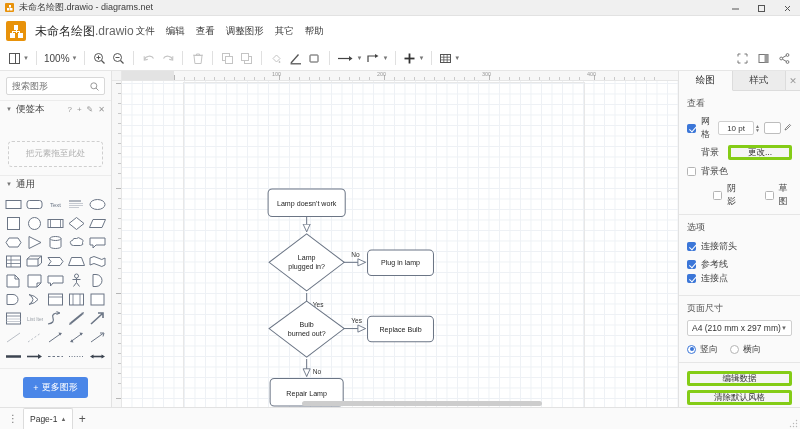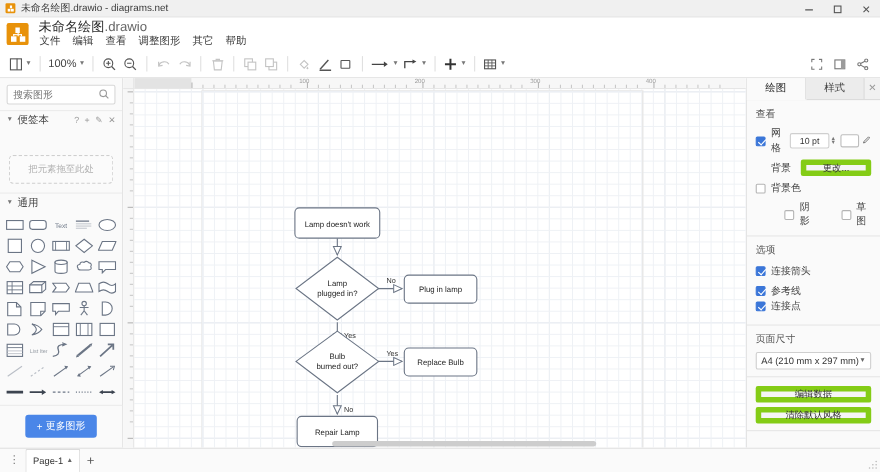--- a/index.html
+++ b/index.html
@@ -49,21 +49,21 @@
     content:""; position:absolute; left:3.5px; top:3.5px; width:13px; height:13px;
     background:
       linear-gradient(#fff,#fff) 4.5px 0/4px 5px no-repeat,
       linear-gradient(#fff,#fff) 0 8px/5px 5px no-repeat,
       linear-gradient(#fff,#fff) 8px 8px/5px 5px no-repeat,
       linear-gradient(#fff,#fff) 6px 5px/1px 3px no-repeat,
       linear-gradient(#fff,#fff) 2.5px 6.5px/8px 1px no-repeat,
       linear-gradient(#fff,#fff) 2.5px 6.5px/1px 2px no-repeat,
       linear-gradient(#fff,#fff) 9.5px 6.5px/1px 2px no-repeat;
   }
-  .hdr-text { display:flex; flex-direction:column; justify-content:space-between; gap:1px; }
+  .hdr-text { display:flex; flex-direction:row; justify-content:space-between; gap:1px; }
   .doc-title { font-size:12px; color:#2b2b2b; line-height:13px; }
   .doc-title .ext { color:#666; }
   .menubar { display:flex; gap:9px; line-height:12px; }
   .menu-item { font-size:9.5px; color:#3a3a3a; cursor:default; padding:0 1px; }
 
   
   .toolbar {
     height:25px; flex:0 0 25px; background:#fff; border-bottom:1px solid #e6e6e6;
     display:flex; align-items:center; padding:0 6px; gap:0px; position:relative;
   }
@@ -184,21 +184,21 @@
   .rp-lbl { font-size:9px; color:#444; }
   .rp-lbl.ind { margin-left:14px; }
   .spin {
     width:36px; height:14px; border:1px solid #cfcfcf; background:#fff; border-radius:2px;
     display:flex; align-items:center; justify-content:center; font-size:8px; color:#333;
   }
   .spin-arrows { display:flex; flex-direction:column; font-size:5px; color:#777; line-height:4px; margin-left:1px; }
   .colorbox { width:17px; height:12px; border:1px solid #bdbdbd; background:#fff; border-radius:2px; margin-left:4px; }
   .pencil { margin-left:3px; color:#666; }
   .btn-flat {
-    flex:1 1 auto; height:15px; border:5px solid #84cc16; background:#f5f5f5; border-radius:2px;
+    flex:1 1 auto; height:15px; border:3px solid #84cc16; background:#f5f5f5; border-radius:2px;
     font-size:8.5px; color:#333; display:flex; align-items:center; justify-content:center;
     font-family:inherit; cursor:pointer;
   }
   .sel {
     width:100%; height:16px; border:1px solid #cfcfcf; background:#fff; border-radius:2px;
     font-size:8.5px; color:#333; display:flex; align-items:center; padding:0 4px;
     justify-content:space-between;
   }
   .radio { width:9px; height:9px; border:1px solid #b4b4b4; border-radius:50%; background:#fff;
            margin-right:4px; flex:0 0 9px; position:relative; }
@@ -948,20 +948,26 @@
             <span class="rp-lbl">连接点</span>
           </div>
         </div>
 
         <div class="rp-sec">
           <div class="rp-sec-title">页面尺寸</div>
           <div class="sel">
             <span>A4 (210 mm x 297 mm)</span>
             <span style="font-size:6px;color:#666;">▼</span>
           </div>
+          <div class="rp-row" style="margin-top:6px;margin-bottom:0;">
+            <span class="radio on"></span>
+            <span class="rp-lbl">竖向</span>
+            <span class="radio" style="margin-left:12px;"></span>
+            <span class="rp-lbl">横向</span>
+          </div>
         </div>
 
         <div class="rp-sec" style="padding-top:8px;">
           <div class="rp-row">
             <button class="btn-flat">编辑数据</button>
           </div>
           <div class="rp-row" style="margin-bottom:0;">
             <button class="btn-flat">清除默认风格</button>
           </div>
         </div>

